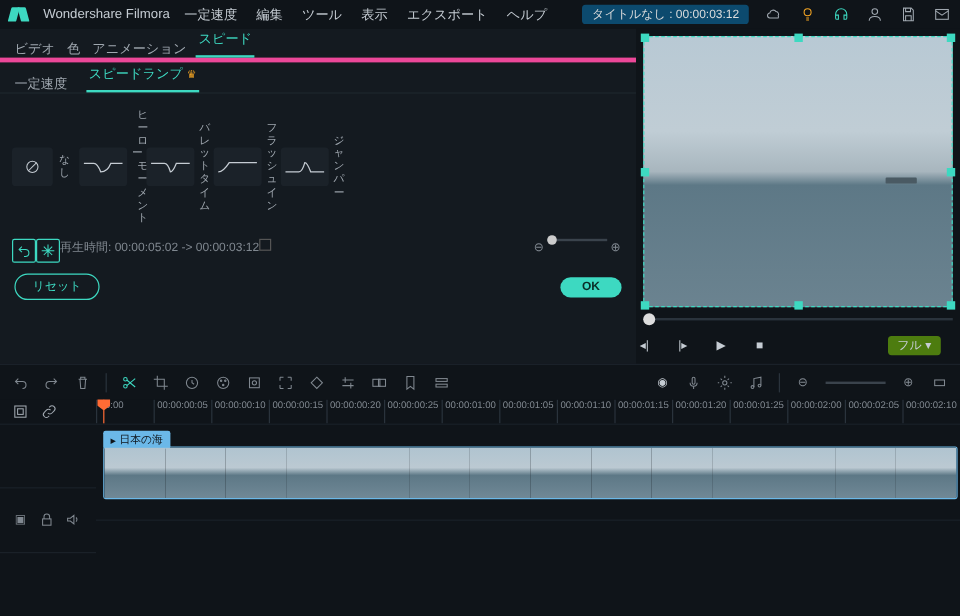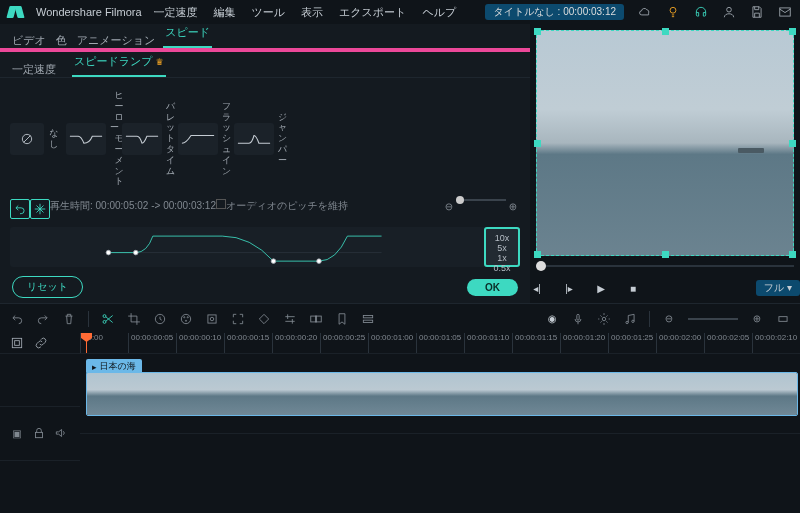--- a/index.html
+++ b/index.html
@@ -57,21 +57,21 @@
 .timeline{height:160px;background:#0f1419;display:flex}
 .tl-head{width:80px;display:flex;flex-direction:column}
 .tl-head-row{flex:1;display:flex;align-items:center;gap:8px;padding:0 10px;color:#808890;border-top:1px solid #1a2128}
 .tl-body{flex:1;display:flex;flex-direction:column;position:relative}
 .tl-row{flex:1;border-top:1px solid #1a2128;position:relative}
 .clip-label{position:absolute;left:6px;top:5px;padding:1px 6px;background:#6bb8e8;color:#0f1419;font-size:9px;border-radius:2px;display:flex;align-items:center;gap:3px}
 .speed-tag{position:absolute;left:380px;top:5px;padding:1px 6px;background:#6bb8e8;color:#06486f;font-size:9px;border-radius:2px}
 .video-clip{position:absolute;left:6px;top:3px;right:2px;height:44px;display:flex;border:1px solid #6bb8e8;border-radius:2px;overflow:hidden}
 .thumb{flex:1;background:linear-gradient(to bottom,#b0c4d0 0%,#bbc9d2 40%,#5d7886 55%,#708896 100%)}
 svg{width:14px;height:14px;stroke:currentColor;fill:none;stroke-width:1.5}
-.full-dd{margin-left:auto;margin-right:0;font-size:10px;padding:1px 8px;background:#0c4a6e;border-radius:3px;color:#c5ccd3}
+.full-dd{margin-left:auto;margin-right:16px;font-size:10px;padding:1px 8px;background:#4d7c0f;border-radius:3px;color:#c5ccd3}
 </style>
 </head>
 <body>
 
 <div class="topbar">
   <span class="logo"></span>
   <span class="app-name">Wondershare Filmora</span>
   <div class="menu">
     <span>一定速度</span>
     <span>編集</span>
@@ -179,42 +179,25 @@
             <path d="M9 14l-4-4 4-4M5 10h9a5 5 0 0 1 0 10h-2"></path>
           </svg>
         </span>
       <span class="sq-btn">
           <svg viewBox="0 0 24 24">
             <path d="M12 3v18M3 12h18M6 6l12 12M18 6L6 18"></path>
           </svg>
         </span>
       <span><span>再生時間:</span>&nbsp;<span>00:00:05:02</span> -&gt; <span>00:00:03:12</span></span>
       <span class="ckbx"></span>
-      <span>オーディオのピッチを維持</span>
       <span style="margin-left:auto" class="ico">⊖</span>
       <span style="width:50px;height:2px;background:#3a434c;position:relative">
           <span style="position:absolute;left:0;top:-3px;width:8px;height:8px;background:#ccc;border-radius:50%"></span>
         </span>
       <span class="ico">⊕</span>
-    </div>
-    <div class="curve">
-      <svg viewBox="0 0 480 70" style="width:calc(100% - 40px);height:100%;position:absolute;left:0;top:0">
-        <line x1="0" y1="45" x2="480" y2="45" stroke="#2a333c"></line>
-        <path d="M0 45 L48 45 Q68 45 78 16 L200 16 Q250 16 290 60 L370 60 Q400 60 420 16 L480 16" stroke="#3dd9c1" stroke-width="1.5" fill="none"></path>
-        <circle cx="0" cy="45" r="4" fill="#fff"></circle>
-          <circle cx="48" cy="45" r="4" fill="#fff"></circle>
-        <circle cx="290" cy="60" r="4" fill="#fff"></circle>
-          <circle cx="370" cy="60" r="4" fill="#fff"></circle>
-      </svg>
-      <div class="speed-labels">
-        <span>10x</span>
-          <span>5x</span>
-          <span>1x</span>
-          <span>0.5x</span>
-      </div>
     </div>
     <div class="bottom-btns">
       <button class="btn-reset">リセット</button>
       <button class="btn-ok">OK</button>
     </div>
   </div>
 
   <div class="right">
     <div class="preview">
       <div class="shot">

